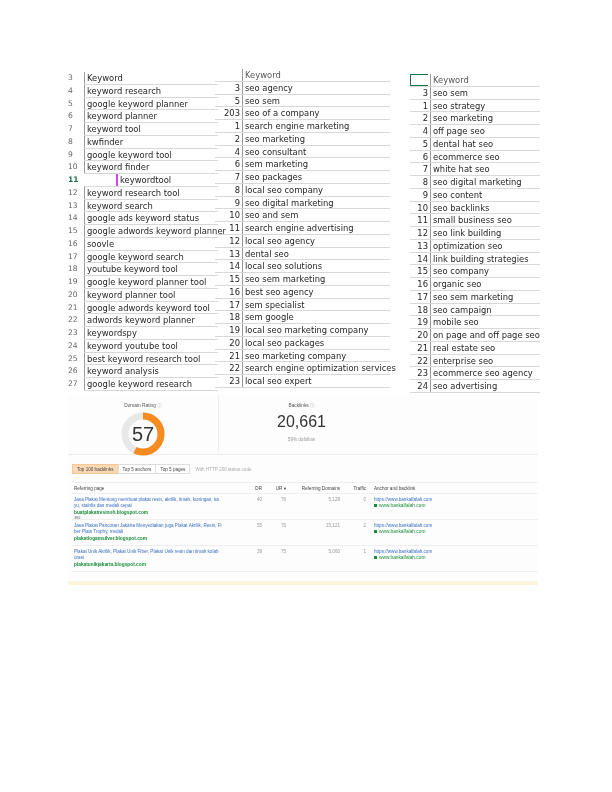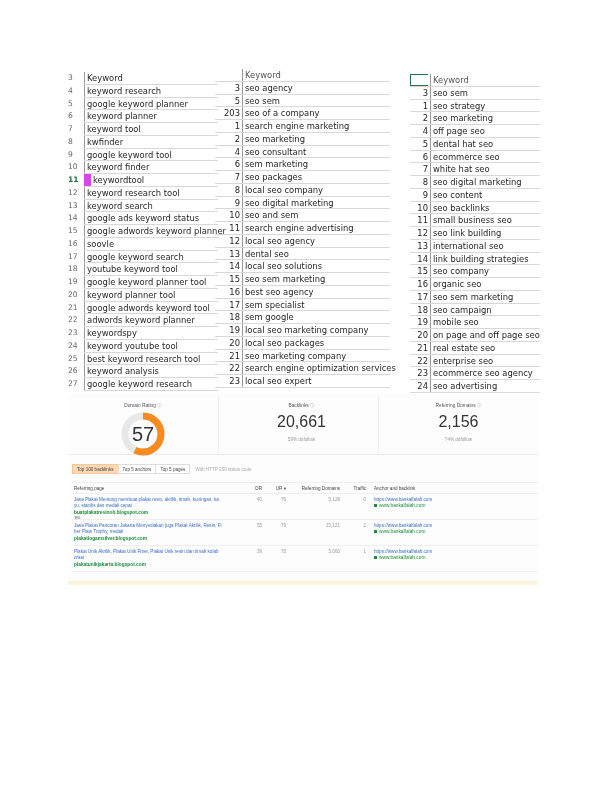--- a/index.html
+++ b/index.html
@@ -8,21 +8,21 @@
 
   
   .sheet { position: absolute; font-family: "DejaVu Sans", sans-serif; font-size: 8.4px; color: #1f1f1f; }
   .sheet .row { position: relative; height: 12.75px; line-height: 12.75px; white-space: nowrap; }
   .sheet .row::after { content: ""; position: absolute; left: 0; right: 0; bottom: 0; height: 1px; background: #d8d8d8; }
 
   #sheet1 { left: 68px; top: 72px; width: 150px; }
   #sheet1 .rn { position: absolute; left: 0; width: 14px; color: #666; font-size: 7.6px; }
   #sheet1 .kw { position: absolute; left: 16px; border-left: 1px solid #9a9a9a; padding-left: 2px; height: 100%; }
   #sheet1 .row.sel .rn { color: #217346; font-weight: bold; }
-  #sheet1 .row.sel .kw { border-left: 7px solid #d946ef; }
+  #sheet1 .row.sel .kw { border-left: 2px solid #d946ef; margin-left: 32px; }
   #sheet1 .row::after { left: 16px; }
 
   #sheet2 { left: 215px; top: 69px; width: 175px; }
   #sheet2 .num { position: absolute; left: 0; width: 25px; text-align: right; }
   #sheet2 .kw { position: absolute; left: 27px; border-left: 1px solid #9a9a9a; padding-left: 2px; height: 100%; }
   #sheet2 .row.hdr .kw { color: #555; }
 
   #sheet3 { left: 410px; top: 74px; width: 130px; }
   #sheet3 .num { position: absolute; left: 0; width: 18px; text-align: right; }
   #sheet3 .kw { position: absolute; left: 20px; border-left: 1px solid #9a9a9a; padding-left: 2px; height: 100%; }
@@ -326,21 +326,21 @@
     <div class="row">
       <span class="num">11</span>
       <span class="kw">small business seo</span>
     </div>
     <div class="row">
       <span class="num">12</span>
       <span class="kw">seo link building</span>
     </div>
     <div class="row">
       <span class="num">13</span>
-      <span class="kw">international seo</span>
+      <span class="kw">optimization seo</span>
     </div>
     <div class="row">
       <span class="num">14</span>
       <span class="kw">link building strategies</span>
     </div>
     <div class="row">
       <span class="num">15</span>
       <span class="kw">seo company</span>
     </div>
     <div class="row">
@@ -390,25 +390,20 @@
           <circle cx="23" cy="23" r="18" fill="none" stroke="#e8e8e8" stroke-width="7"></circle>
           <circle id="gauge-arc" cx="23" cy="23" r="18" fill="none" stroke="#f68b1f" stroke-width="7" stroke-dasharray="64.5 113.1" transform="rotate(-90 23 23)"></circle>
         </svg>
         <div class="gval">57</div>
       </div>
     </div>
     <div class="metric" id="m-bl">
       <div class="mlabel"><span>Backlinks</span> <span class="info">ⓘ</span></div>
       <div class="mvalue">20,661</div>
       <div class="msub">59% dofollow</div>
-    </div>
-    <div class="metric" id="m-rd">
-      <div class="mlabel"><span>Referring Domains</span> <span class="info">ⓘ</span></div>
-      <div class="mvalue">2,156</div>
-      <div class="msub">74% dofollow</div>
     </div>
   </div>
 
   <div class="tabs">
     <div class="tab active">Top 100 backlinks</div>
     <div class="tab">Top 5 anchors</div>
     <div class="tab">Top 5 pages</div>
     <span class="note">With HTTP 200 status code</span>
   </div>
 

